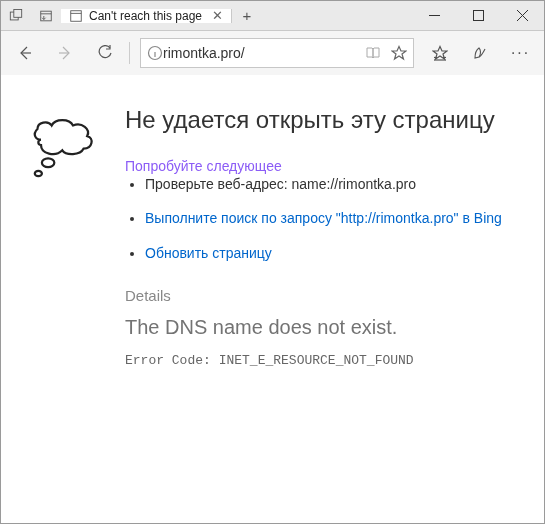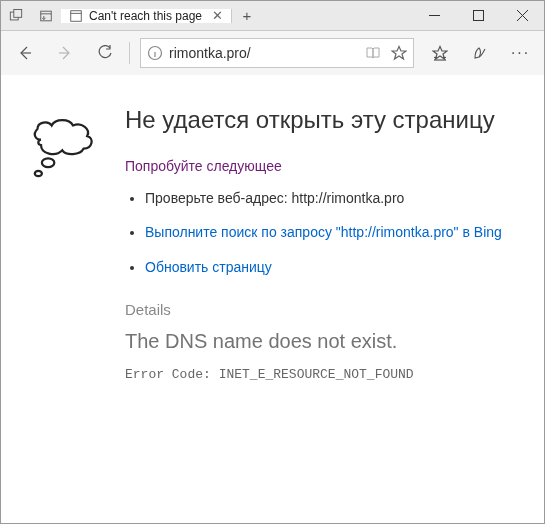--- a/index.html
+++ b/index.html
@@ -24,31 +24,31 @@
   .tab-close { margin-left: 10px; color: #666; font-size: 13px; line-height: 1; }
   .newtab { width: 30px; display: flex; align-items: center; justify-content: center; color: #555; font-size: 15px; }
   .spacer { flex: 1; }
   .win-controls { display: flex; }
   .win-btn { width: 44px; display: flex; align-items: center; justify-content: center; color: #333; }
   .win-btn svg { width: 11px; height: 11px; display: block; stroke: #333; stroke-width: 1; fill: none; }
   
   .toolbar { height: 44px; background: #f5f5f5; display: flex; align-items: center; padding: 0 6px; gap: 4px; }
   .tbar-btn { width: 36px; height: 36px; display: flex; align-items: center; justify-content: center; color: #555; }
   .tbar-sep { width:1px; height:22px; background:#ccc; margin:0 2px; }
-  .addr { flex: 1; height: 30px; background: #fff; border: 1px solid #c7c7c7; display: flex; align-items: center; padding: 0 6px; gap: 6px; margin: 0 4px; }
+  .addr { flex: 1; height: 30px; background: #fff; border: 1px solid #c7c7c7; display: flex; align-items: center; padding: 0 6px; margin: 0 4px; }
   .addr-icon { color: #777; display:flex; align-items:center; }
   .addr-text { flex: 1; font-size: 14px; color: #333; outline: none; border: none; }
   .addr-right { display:flex; align-items:center; gap:10px; color:#888; }
   .tbar-btn svg, .addr-icon svg, .addr-right svg { width:16px; height:16px; display:block; }
   
   .content { flex: 1; overflow: auto; padding: 30px 24px 10px 24px; display: flex; }
   .cloud-col { width: 100px; flex-shrink: 0; padding-top: 8px; }
   .body-col { flex: 1; }
   h1 { font-size: 24px; font-weight: 400; color: #333; line-height: 1.25; margin-bottom: 23px; }
-  .try { font-size: 14px; color: #701a75; margin-bottom: 14px; }
+  .try { font-size: 14px; color: #8b5cf6; }
   ul.suggestions { list-style: disc; padding-left: 20px; font-size: 14px; color: #333; }
   ul.suggestions li { margin-bottom: 14px; line-height: 1.45; }
   ul.suggestions a { color: #0066cc; text-decoration: none; }
   .details-h { font-size: 15px; color: #888; margin-top: 24px; margin-bottom: 12px; }
   .details-msg { font-size: 20px; color: #737373; margin-bottom: 14px; }
   .errcode { font-family: Liberation Mono, monospace; font-size: 13px; color: #666; }
   .dots { font-size: 16px; letter-spacing: 1px; color:#555; }
 </style>
 </head>
 <body>
@@ -179,21 +179,21 @@
                  C14 36 14 30 18 30 Z" fill="none" stroke="#222" stroke-width="2.5"></path>
         <ellipse cx="26" cy="56" rx="7" ry="5" fill="none" stroke="#222" stroke-width="2.5"></ellipse>
         <ellipse cx="15" cy="68" rx="4" ry="3" fill="none" stroke="#222" stroke-width="2.5"></ellipse>
       </svg>
     </div>
     <div class="body-col">
       <h1>Не удается открыть эту страницу</h1>
       <div class="try">Попробуйте следующее</div>
       <ul class="suggestions">
         <li>
-          <span>Проверьте веб-адрес: </span><span>http://rimontka.pro</span>
+          <span>Проверьте веб-адрес: </span><span>name://rimontka.pro</span>
         </li>
         <li>
           <a href="#">Выполните поиск по запросу "http://rimontka.pro" в Bing</a>
         </li>
         <li>
           <a href="#">Обновить страницу</a>
         </li>
       </ul>
       <div class="details-h">Details</div>
       <div class="details-msg">The DNS name does not exist.</div>

